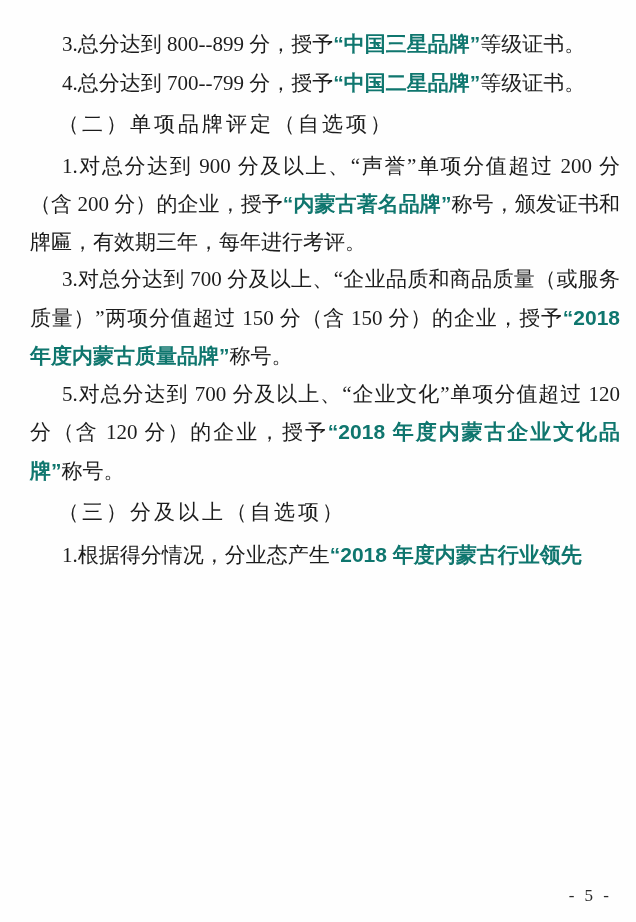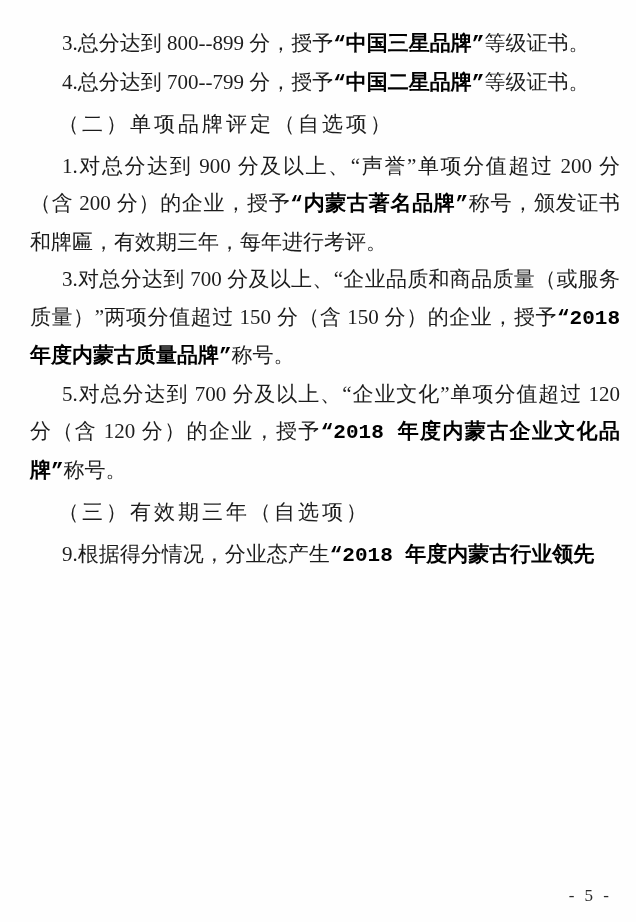--- a/index.html
+++ b/index.html
@@ -31,22 +31,22 @@
     text-indent: 32px;
   }
   p.heading {
     margin: 4px;
     text-indent: 24px;
     letter-spacing: 3px;
     font-weight: normal;
   }
   .b {
     font-weight: 700;
-    color: #000000;
-    font-family: Liberation Mono, monospace;
+    color: #0f766e;
+    font-family: Liberation Sans, sans-serif;
   }
   .page-number {
     position: absolute;
     right: 24px;
     bottom: 16px;
     font-size: 17px;
     letter-spacing: 3px;
     color: #2a2a2a;
     font-family: "Liberation Serif", "DejaVu Serif", serif;
   }
@@ -65,20 +65,20 @@
 
     <p class="para"><span>1.对总分达到 900 分及以上、“声誉”单项分值超过 200 分（含 200 分）的企业，授予</span><span class="b">“内蒙古著名品牌”</span><span>称号，颁发证书和牌匾，有效期三年，每年进行考评。</span></p>
 
 
     <p class="para"><span>3.对总分达到 700 分及以上、“企业品质和商品质量（或服务质量）”两项分值超过 150 分（含 150 分）的企业，授予</span><span class="b">“2018 年度内蒙古质量品牌”</span><span>称号。</span></p>
 
 
     <p class="para"><span>5.对总分达到 700 分及以上、“企业文化”单项分值超过 120 分（含 120 分）的企业，授予</span><span class="b">“2018 年度内蒙古企业文化品牌”</span><span>称号。</span></p>
 
 
-    <p class="heading"><span>（三）有效期三年（自选项）</span></p>
+    <p class="heading"><span>（三）分及以上（自选项）</span></p>
 
-    <p class="para"><span>9.根据得分情况，分业态产生</span><span class="b">“2018 年度内蒙古行业领先</span></p>
+    <p class="para"><span>1.根据得分情况，分业态产生</span><span class="b">“2018 年度内蒙古行业领先</span></p>
 
   </div>
 
   <div class="page-number">- 5 -</div>
 </div>
 
 </body></html>

